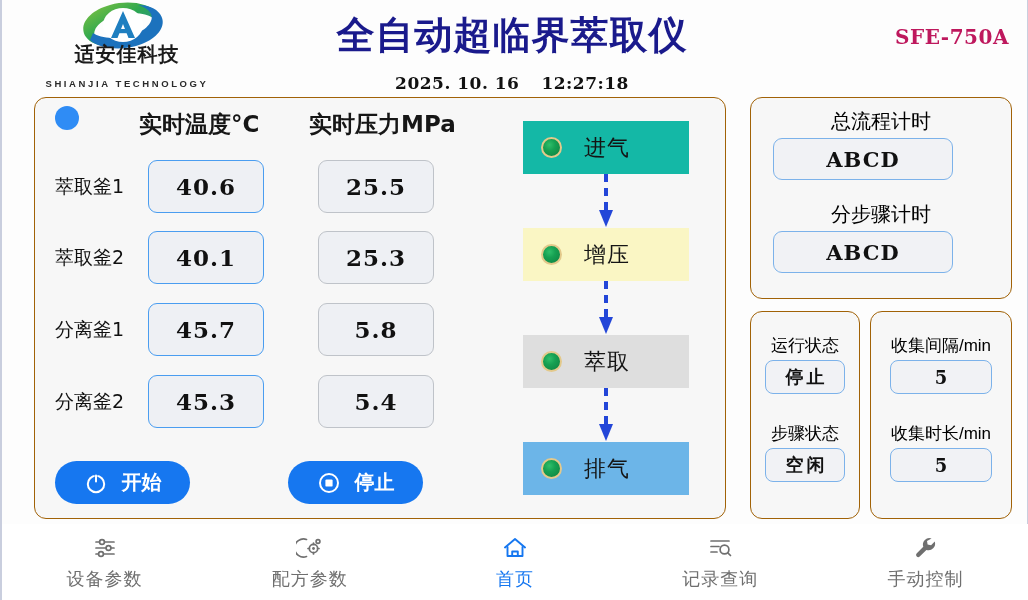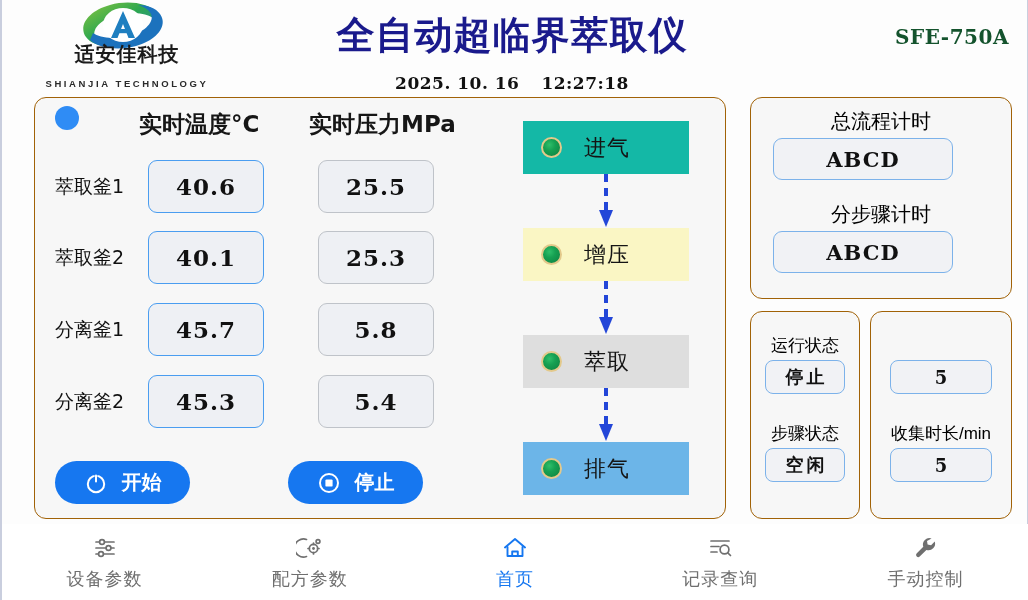--- a/index.html
+++ b/index.html
@@ -88,21 +88,21 @@
   }
   .datetime .dt-time { margin-left: 22px; }
   .model {
     position: absolute;
     left: 880px; top: 25px;
     width: 140px;
     text-align: center;
     font-family: "DejaVu Serif", "Liberation Serif", serif;
     font-size: 20px;
     font-weight: 700;
-    color: #14532d;
+    color: #be185d;
     letter-spacing: 0.5px;
   }
 
   
   .panel {
     position: absolute;
     background: #f7f7f7;
     border: 1px solid #a16207;
     border-radius: 12px;
     box-sizing: border-box;
@@ -448,20 +448,21 @@
   </div>
 
   <div class="panel" id="panel-state">
     <div class="sub-label state-label" style="top:22px;">运行状态</div>
     <div class="state-box" style="top:48px;">停止</div>
     <div class="sub-label state-label" style="top:110px;">步骤状态</div>
     <div class="state-box" style="top:136px;">空闲</div>
   </div>
 
   <div class="panel" id="panel-collect">
+    <div class="sub-label collect-label" style="top:22px;">收集间隔/min</div>
     <div class="collect-box" style="top:48px;">5</div>
     <div class="sub-label collect-label" style="top:110px;">收集时长/min</div>
     <div class="collect-box" style="top:136px;">5</div>
   </div>
 
   <div class="navbar">
 
     <div class="nav-item">
       <span class="nav-icon">
         <svg width="28" height="28" viewBox="0 0 28 28" fill="none" stroke="currentColor" stroke-width="1.7" stroke-linecap="round">

